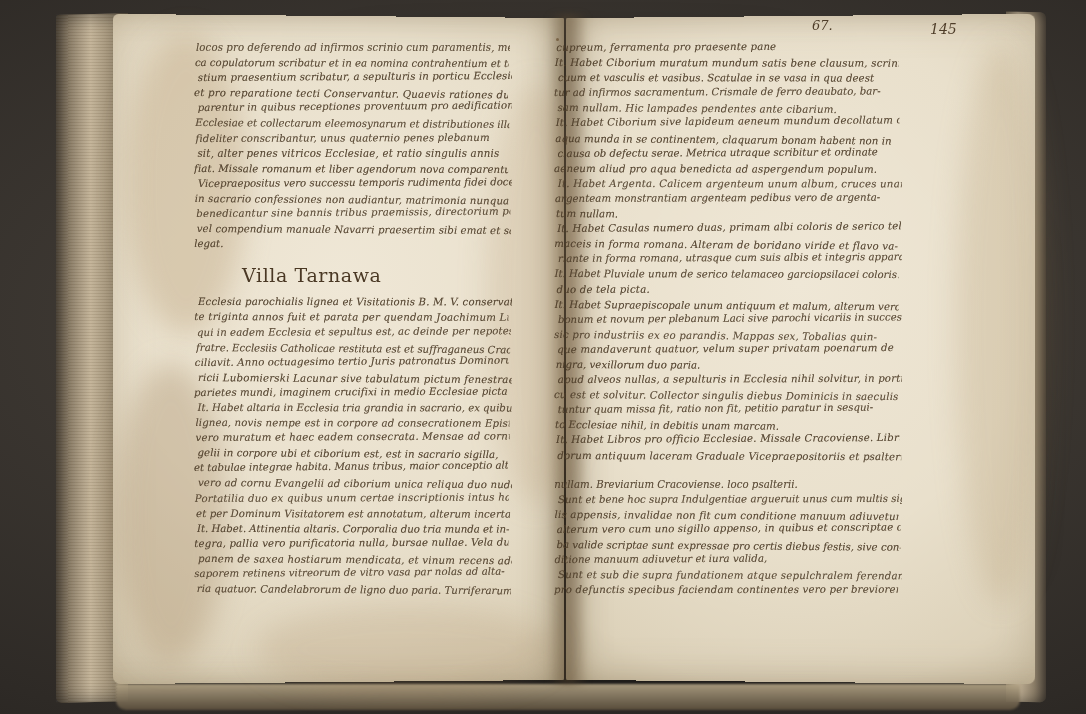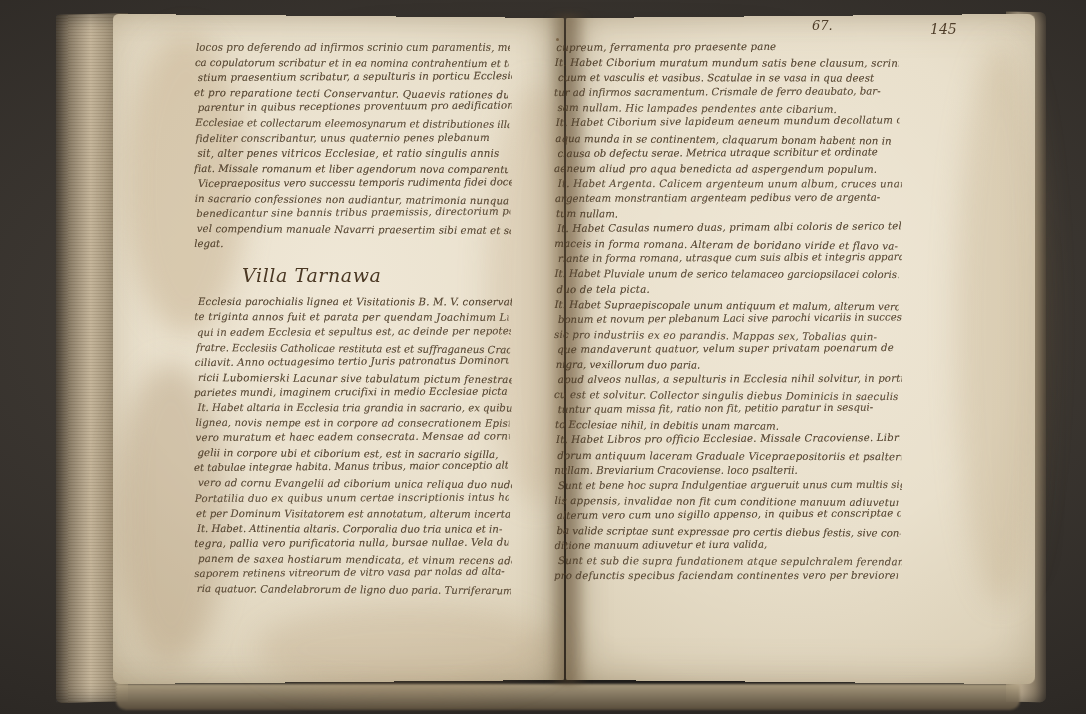--- a/index.html
+++ b/index.html
@@ -153,21 +153,20 @@
     width: 314px;
   }
   .col-right {
     left: 556px;
     top: 40px;
     width: 344px;
   }
   .heading {
     font-size: 19px;
     line-height: 30px;
-    font-style: italic;
     color: #4a3824;
     margin: 9px 0 4px 46px;
     letter-spacing: .6px;
   }
   .folio {
     position: absolute;
     font-family: "DejaVu Serif", serif;
     font-style: italic;
     color: #4e3d29;
     font-size: 13px;
@@ -239,21 +238,21 @@
       <span class="line" style="transform: rotate(0.39deg) translateX(1.9px); letter-spacing: 0.22px; opacity: 0.94;">ricii Lubomierski Lacunar sive tabulatum pictum fenestrae integrae,</span>
       <span class="line" style="transform: rotate(-0.25deg) translateX(-2px); letter-spacing: 0.07px; opacity: 0.93;">parietes mundi, imaginem crucifixi in medio Ecclesiae pictam.</span>
       <span class="line" style="transform: rotate(0.07deg) translateX(1.5px); letter-spacing: -0.02px; opacity: 0.9;">It. Habet altaria in Ecclesia tria grandia in sacrario, ex quibus duo</span>
       <span class="line" style="transform: rotate(0.13deg) translateX(-0.6px); letter-spacing: 0.13px; opacity: 0.9;">lignea, novis nempe est in corpore ad consecrationem Epistolae situm, duo</span>
       <span class="line" style="transform: rotate(-0.3deg) translateX(-0.5px); letter-spacing: 0.22px; opacity: 0.92;">vero muratum et haec eadem consecrata. Mensae ad cornu Evan-</span>
       <span class="line" style="transform: rotate(0.41deg) translateX(1.5px); letter-spacing: 0.06px; opacity: 0.94;">gelii in corpore ubi et ciborium est, est in sacrario sigilla,</span>
       <span class="line" style="transform: rotate(-0.45deg) translateX(-2px); letter-spacing: -0.02px; opacity: 0.93;">et tabulae integrae habita. Manus tribus, maior conceptio altaris</span>
       <span class="line" style="transform: rotate(0.4deg) translateX(1.9px); letter-spacing: 0.14px; opacity: 0.91;">vero ad cornu Evangelii ad ciborium unica reliqua duo nuda.</span>
       <span class="line" style="transform: rotate(-0.27deg) translateX(-1.2px); letter-spacing: 0.22px; opacity: 0.88;">Portatilia duo ex quibus unum certae inscriptionis intus habet</span>
       <span class="line" style="transform: rotate(0.09deg) translateX(0.1px); letter-spacing: 0.06px; opacity: 0.91;">et per Dominum Visitatorem est annotatum, alterum incertae.</span>
-      <span class="line" style="transform: rotate(0.11deg) translateX(0.9px); letter-spacing: -0.02px; opacity: 0.94;">It. Habet. Attinentia altaris. Corporalia duo tria unica et in-</span>
+      <span class="line" style="transform: rotate(0.11deg) translateX(0.9px); letter-spacing: -0.02px; opacity: 0.94;">It. Habet. Attinentia altaris. Corporalia duo tria munda et in-</span>
       <span class="line" style="transform: rotate(-0.28deg) translateX(-1.7px); letter-spacing: 0.15px; opacity: 0.94;">tegra, pallia vero purificatoria nulla, bursae nullae. Vela duo.</span>
       <span class="line" style="transform: rotate(0.41deg) translateX(2px); letter-spacing: 0.22px; opacity: 0.92;">panem de saxea hostiarum mendicata, et vinum recens adest, et</span>
       <span class="line" style="transform: rotate(-0.45deg) translateX(-1.7px); letter-spacing: 0.05px; opacity: 0.89;">saporem retinens vitreorum de vitro vasa par nolas ad alta-</span>
       <span class="line" style="transform: rotate(0.41deg) translateX(0.8px); letter-spacing: -0.01px; opacity: 0.9;">ria quatuor. Candelabrorum de ligno duo paria. Turriferarum</span>
     </div>
   </div>
 
   <div class="col col-right">
     <span class="line" style="transform: rotate(-0.29deg) translateX(0.3px); letter-spacing: 0.15px; opacity: 0.93;">cupreum, ferramenta pro praesente pane</span>
     <span class="line" style="transform: rotate(0.11deg) translateX(-1.3px); letter-spacing: 0.21px; opacity: 0.94;">It. Habet Ciborium muratum mundum satis bene clausum, scrinio va-</span>
@@ -276,21 +275,21 @@
     <span class="line" style="transform: rotate(-0.44deg) translateX(1.9px); letter-spacing: 0px; opacity: 0.91;">bonum et novum per plebanum Laci sive parochi vicariis in successione</span>
     <span class="line" style="transform: rotate(0.43deg) translateX(-1.9px); letter-spacing: 0.18px; opacity: 0.88;">sic pro industriis ex eo parandis. Mappas sex, Tobalias quin-</span>
     <span class="line" style="transform: rotate(-0.34deg) translateX(1.3px); letter-spacing: 0.2px; opacity: 0.92;">que mandaverunt quatuor, velum super privatam poenarum de</span>
     <span class="line" style="transform: rotate(0.18deg) translateX(-0.3px); letter-spacing: 0.02px; opacity: 0.94;">nigra, vexillorum duo paria.</span>
     <span class="line" style="transform: rotate(-0.21deg) translateX(1.7px); letter-spacing: 0.18px; opacity: 0.92;">apud alveos nullas, a sepulturis in Ecclesia nihil solvitur, in porti-</span>
     <span class="line" style="transform: rotate(0.36deg) translateX(-2px); letter-spacing: 0.19px; opacity: 0.89;">cu est et solvitur. Collector singulis diebus Dominicis in saeculis mit-</span>
     <span class="line" style="transform: rotate(-0.44deg) translateX(1.7px); letter-spacing: 0.02px; opacity: 0.91;">tuntur quam missa fit, ratio non fit, petitio paratur in sesqui-</span>
     <span class="line" style="transform: rotate(0.44deg) translateX(-0.9px); letter-spacing: 0.01px; opacity: 0.93;">to Ecclesiae nihil, in debitis unam marcam.</span>
     <span class="line" style="transform: rotate(-0.35deg) translateX(-0.1px); letter-spacing: 0.19px; opacity: 0.94;">It. Habet Libros pro officio Ecclesiae. Missale Cracoviense. Librum agen-</span>
     <span class="line" style="transform: rotate(0.2deg) translateX(1.2px); letter-spacing: 0.19px; opacity: 0.93;">dorum antiquum laceram Graduale Vicepraepositoriis et psalterium</span>
-    <span class="line" style="transform: rotate(-0.01deg) translateX(-1.8px); letter-spacing: 0.01px; opacity: 0.9;">nullam. Breviarium Cracoviense. loco psalterii.</span>
+    <span class="line" style="transform: rotate(-0.01deg) translateX(-1.8px); letter-spacing: 0.01px; opacity: 0.9; margin-top: 14px;">nullam. Breviarium Cracoviense. loco psalterii.</span>
     <span class="line" style="transform: rotate(-0.19deg) translateX(2px); letter-spacing: 0.01px; opacity: 0.89;">Sunt et bene hoc supra Indulgentiae argueruit unus cum multis sigil-</span>
     <span class="line" style="transform: rotate(0.34deg) translateX(-1.5px); letter-spacing: 0.19px; opacity: 0.92;">lis appensis, invalidae non fit cum conditione manuum adiuvetur</span>
     <span class="line" style="transform: rotate(-0.44deg) translateX(0.6px); letter-spacing: 0.18px; opacity: 0.94;">alterum vero cum uno sigillo appenso, in quibus et conscriptae cum ver-</span>
     <span class="line" style="transform: rotate(0.44deg) translateX(0.5px); letter-spacing: 0.01px; opacity: 0.94;">ba valide scriptae sunt expressae pro certis diebus festis, sive con-</span>
     <span class="line" style="transform: rotate(-0.36deg) translateX(-1.5px); letter-spacing: 0.02px; opacity: 0.91;">ditione manuum adiuvetur et iura valida,</span>
     <span class="line" style="transform: rotate(0.22deg) translateX(2px); letter-spacing: 0.2px; opacity: 0.88;">Sunt et sub die supra fundationem atque sepulchralem ferendam et suffragiorum</span>
     <span class="line" style="transform: rotate(-0.03deg) translateX(-1.9px); letter-spacing: 0.18px; opacity: 0.91;">pro defunctis specibus faciendam continentes vero per breviorem</span>
   </div>
 </div>
 

